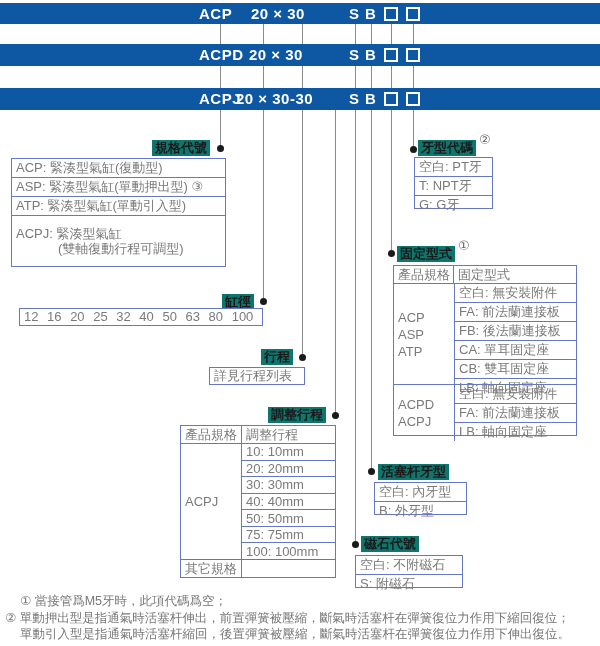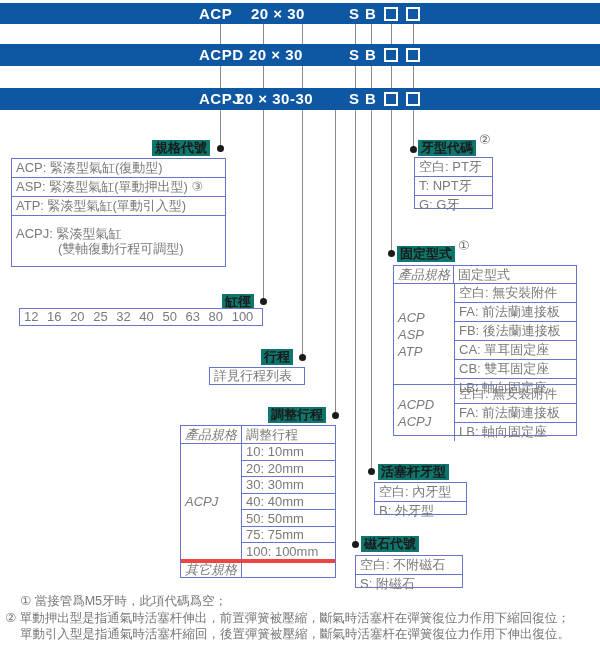--- a/index.html
+++ b/index.html
@@ -14,22 +14,22 @@
   .dot{position:absolute;width:7px;height:7px;border-radius:50%;background:#1a1a1a;z-index:4;}
   
   .tag{position:absolute;background:#0f766e;color:#1a1a1a;font-weight:bold;font-size:13px;
        line-height:16px;padding:0 3px;white-space:nowrap;z-index:3;}
   .sup{position:absolute;color:#666;font-size:13px;line-height:14px;z-index:3;}
   
   .box{position:absolute;border:1px solid #6578c8;background:#fff;color:#7a7a7a;
        font-size:13px;box-sizing:border-box;z-index:3;}
   .row{padding-left:4px;display:flex;align-items:center;box-sizing:border-box;white-space:nowrap;}
   .bb{border-bottom:1px solid #6578c8;}
-  .br{border-right:1px solid #6578c8;font-style:italic;}
-  .bt{border-top:4px solid #ef4444;}
+  .br{border-right:1px solid #6578c8;}
+  .bt{border-top:1px solid #ef4444;}
   .flexcol{display:flex;flex-direction:column;box-sizing:border-box;}
   .flexrow{display:flex;box-sizing:border-box;}
   .cellpad{padding-left:4px;box-sizing:border-box;white-space:nowrap;}
   .vcenter{display:flex;flex-direction:column;justify-content:center;}
   
   .fn{position:absolute;color:#777;font-size:12.5px;line-height:15px;white-space:nowrap;z-index:3;}
 </style>
 </head>
 <body>
 

